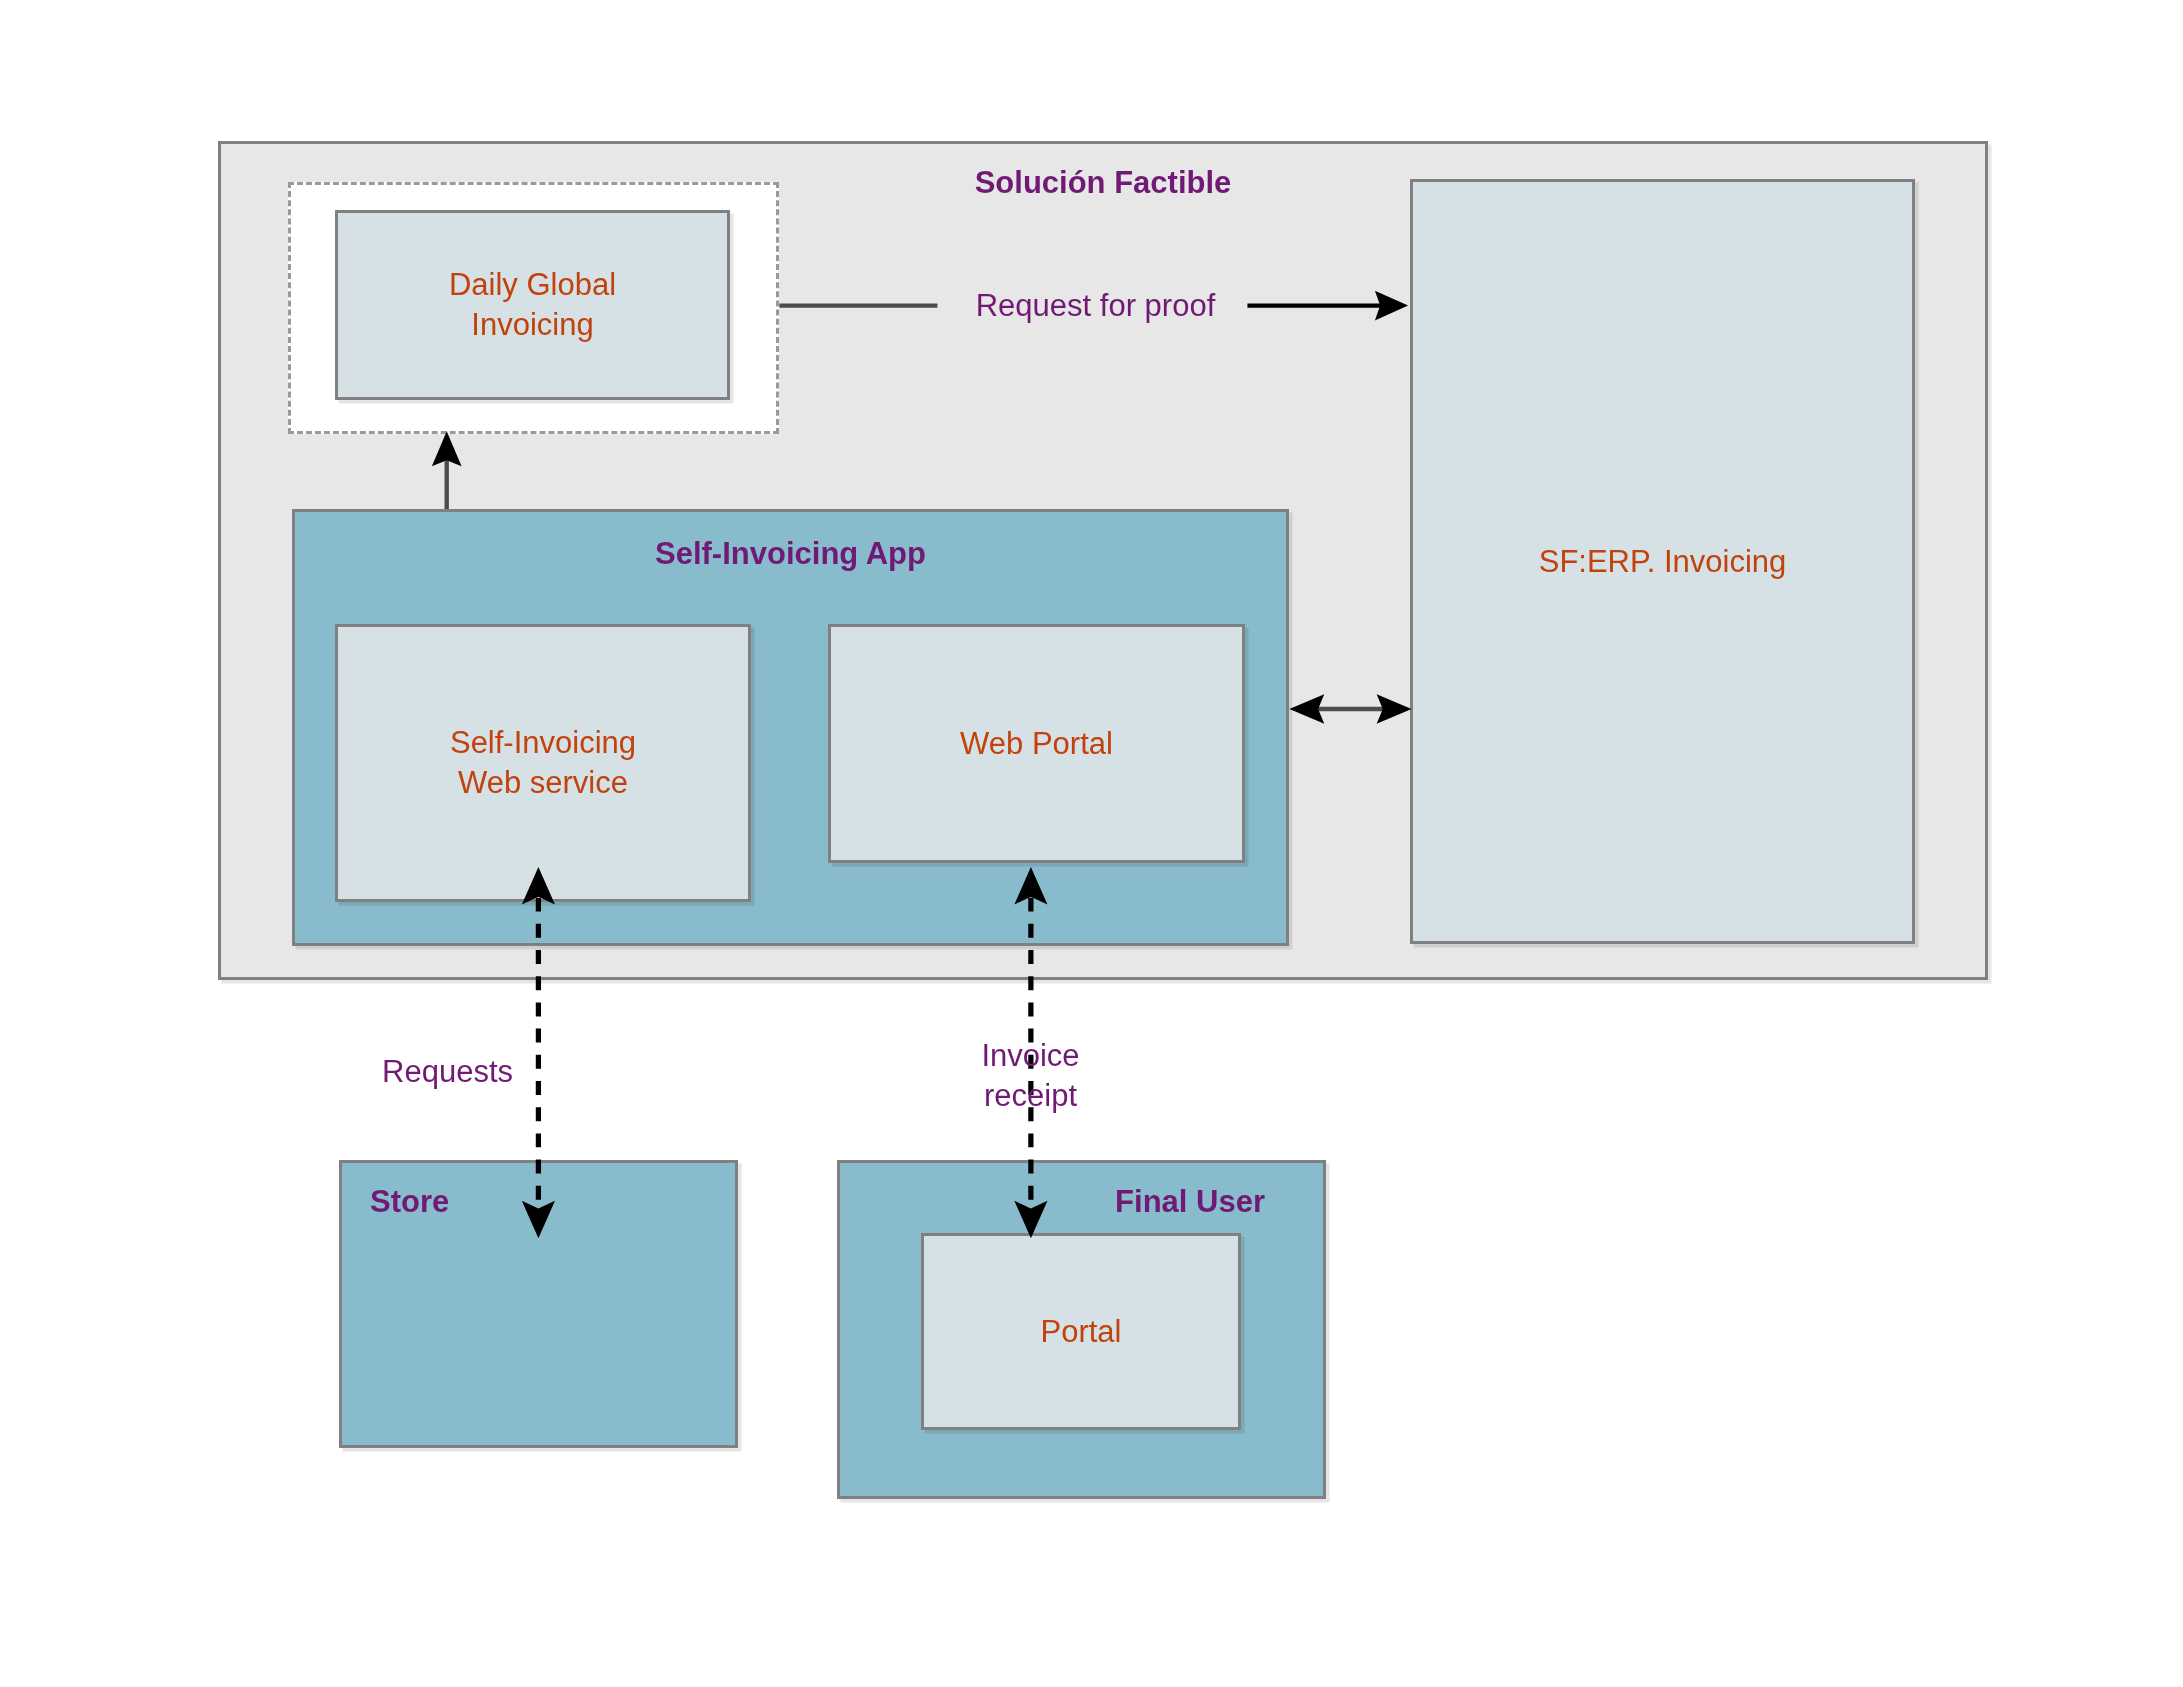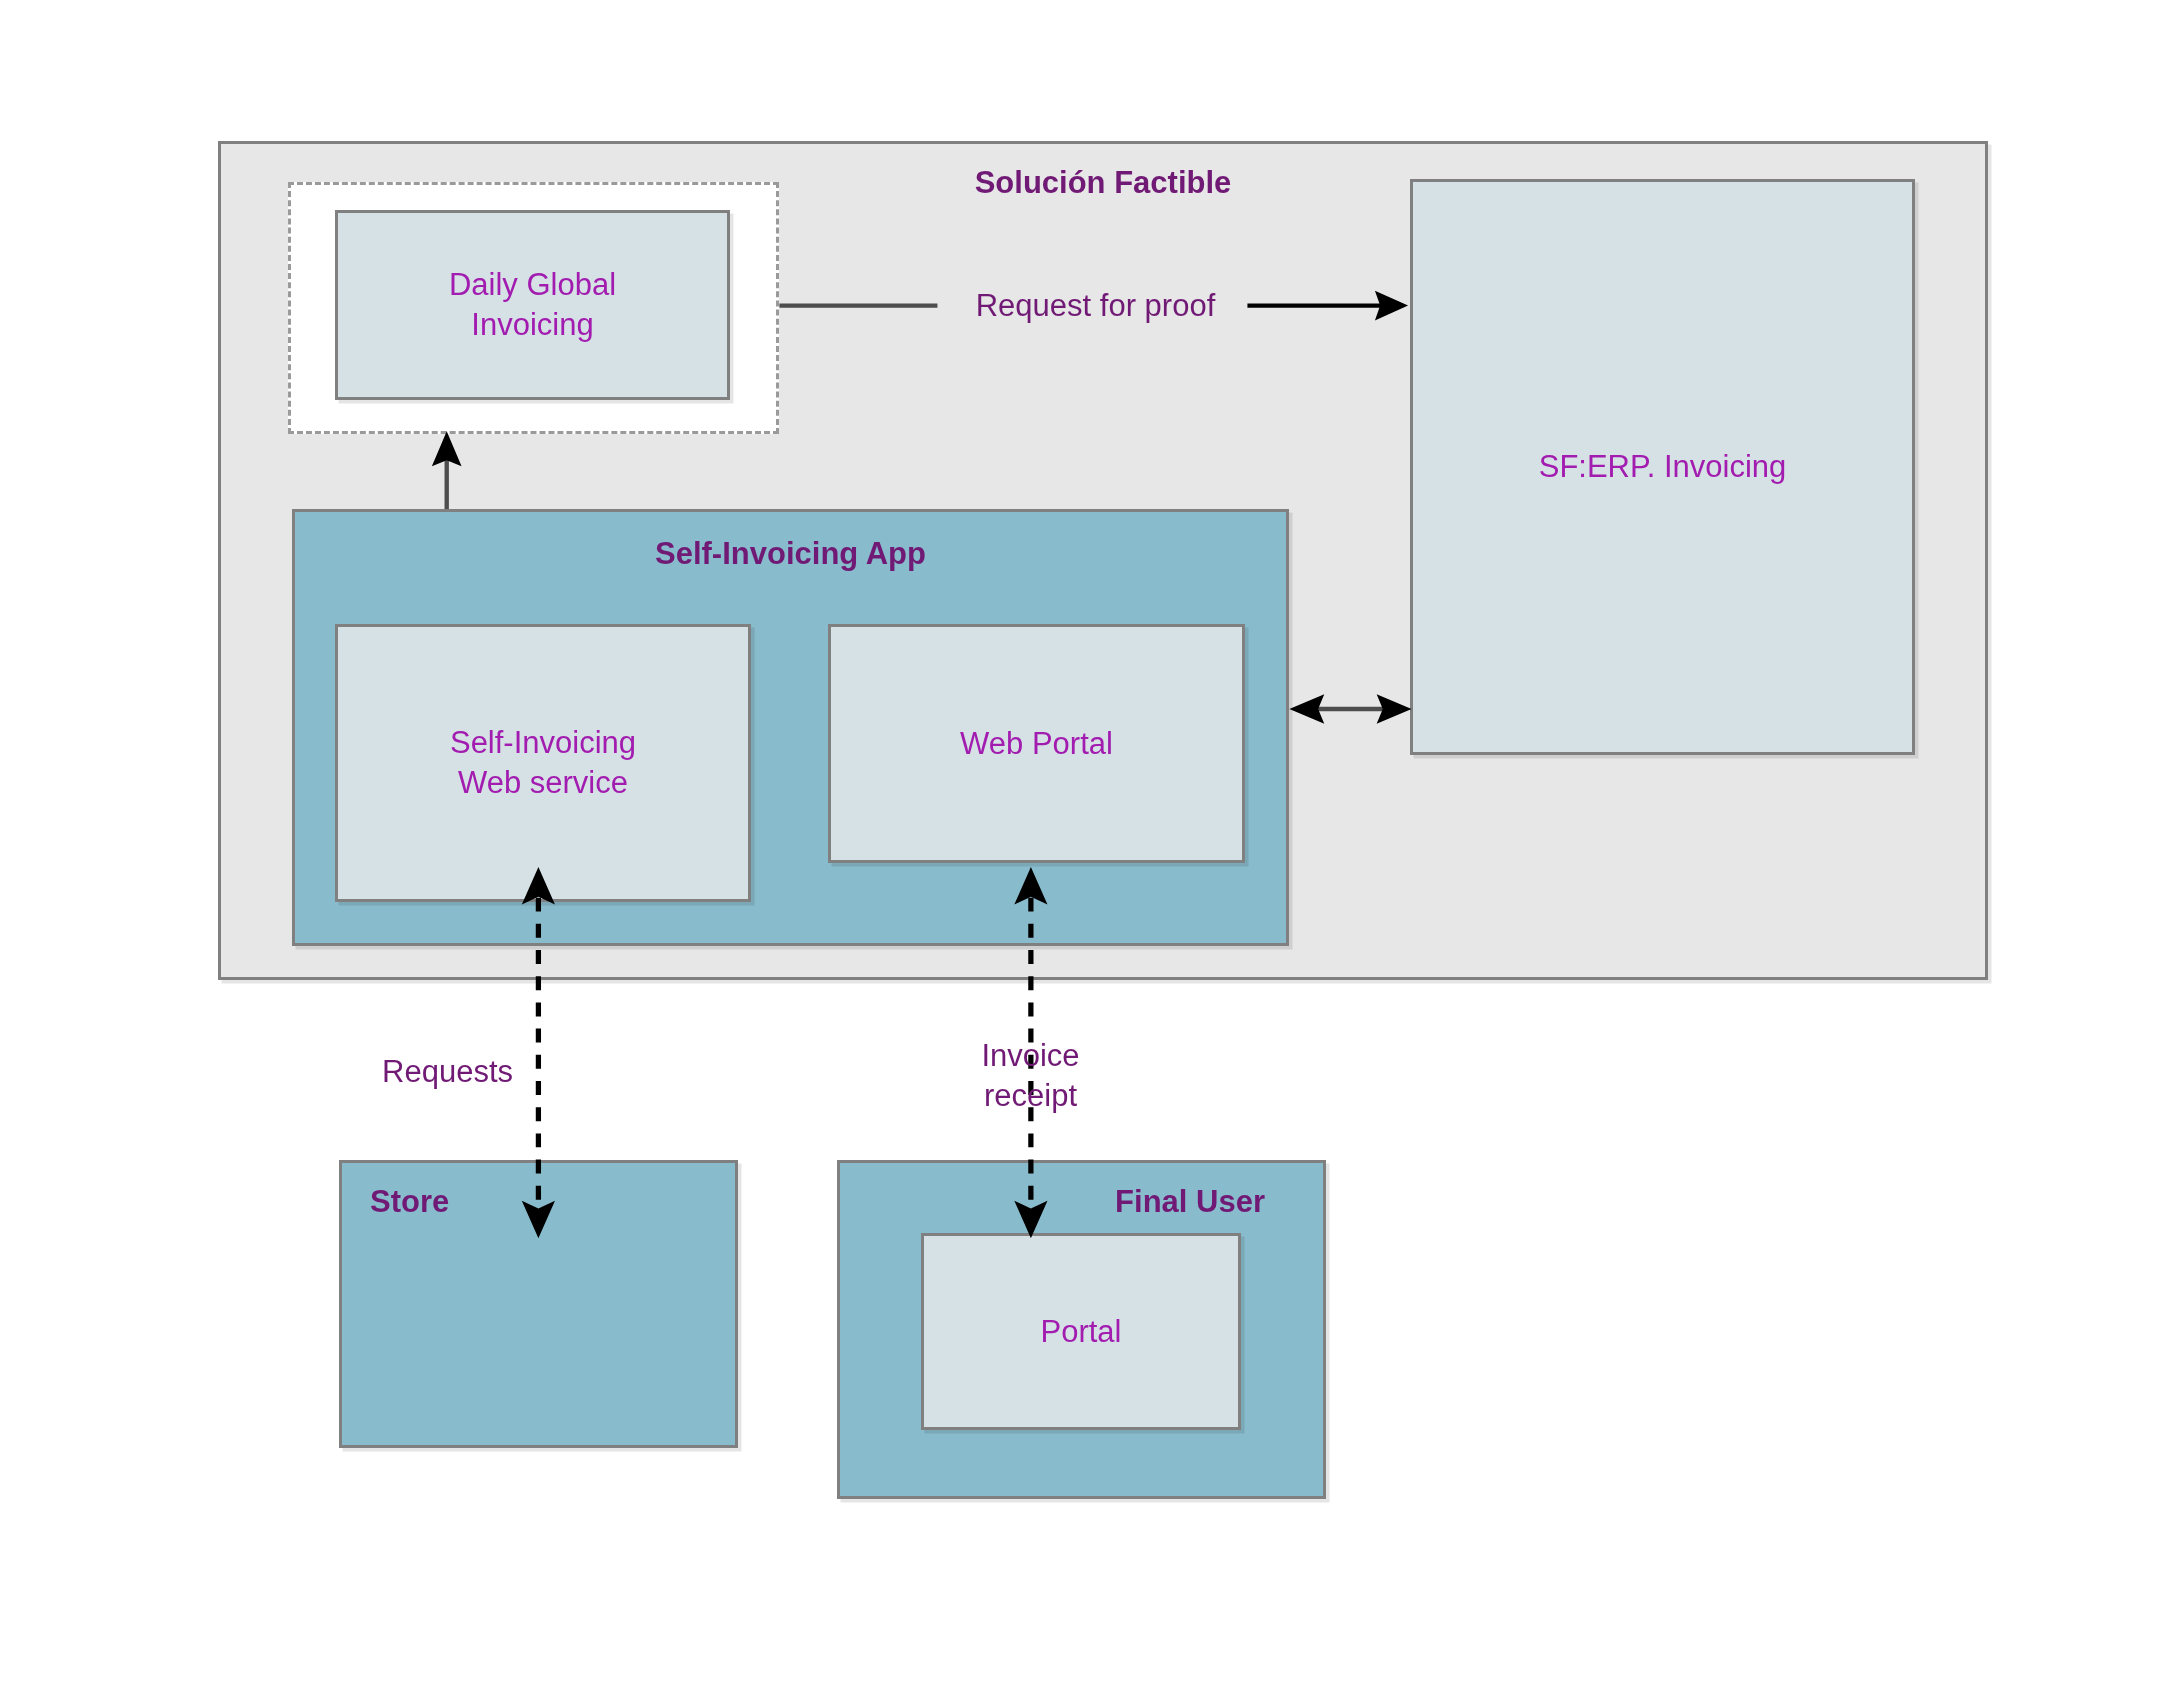--- a/index.html
+++ b/index.html
@@ -57,21 +57,21 @@
     left: 0;
     right: 0;
   }
   .box-text {
     position: absolute;
     left: 0; right: 0;
     top: 50%;
     transform: translateY(-50%);
     text-align: center;
     font-size: 31px;
-    color: #a21caf;
+    color: #c2410c;
     line-height: 1.3;
     white-space: pre-line;
   }
 
   
   .conn { position: absolute; }
   svg.conn { overflow: visible; }
   .lsolid { stroke: #4d4d4d; stroke-width: 5; fill: none; }
   .lsolid-dark { stroke: #000000; stroke-width: 5; fill: none; }
   .ldash  { stroke: #000000; stroke-width: 6; fill: none; stroke-dasharray: 16 14; }
@@ -86,21 +86,21 @@
     <div class="label title-bold centered" style="top:19px;">Solución Factible</div>
   </div>
 
   <div class="box box-dashed" style="left:288px; top:182px; width:491px; height:252px;"></div>
 
   <div class="box box-light shadow" style="left:335px; top:210px; width:395px; height:190px;">
     <div class="box-text">Daily Global
 Invoicing</div>
   </div>
 
-  <div class="box box-light shadow" style="left:1410px; top:179px; width:505px; height:576px;">
+  <div class="box box-light shadow" style="left:1410px; top:179px; width:505px; height:765px;">
     <div class="box-text">SF:ERP. Invoicing</div>
   </div>
 
   <div class="box box-teal shadow" style="left:292px; top:509px; width:997px; height:437px;">
     <div class="label title-bold centered" style="top:22px;">Self-Invoicing App</div>
   </div>
 
   <div class="box box-light shadow" style="left:335px; top:624px; width:416px; height:278px;">
     <div class="box-text">Self-Invoicing
 Web service</div>

